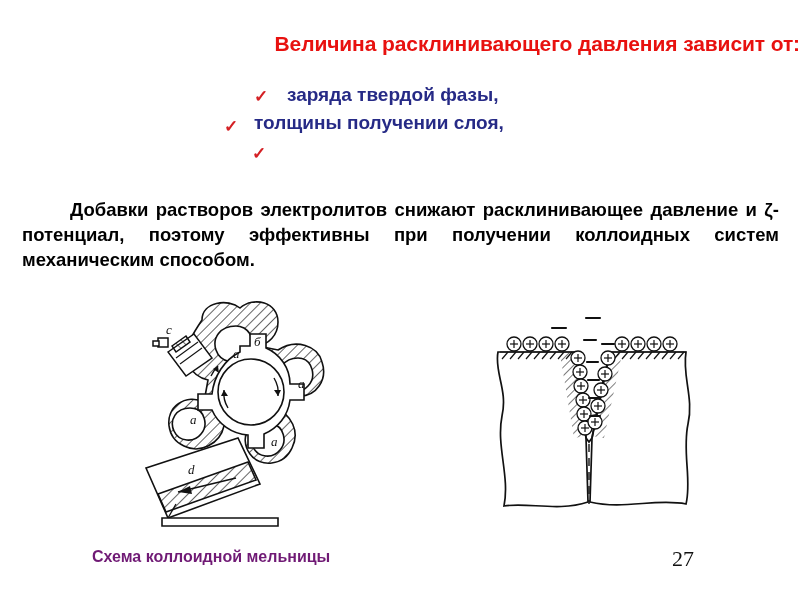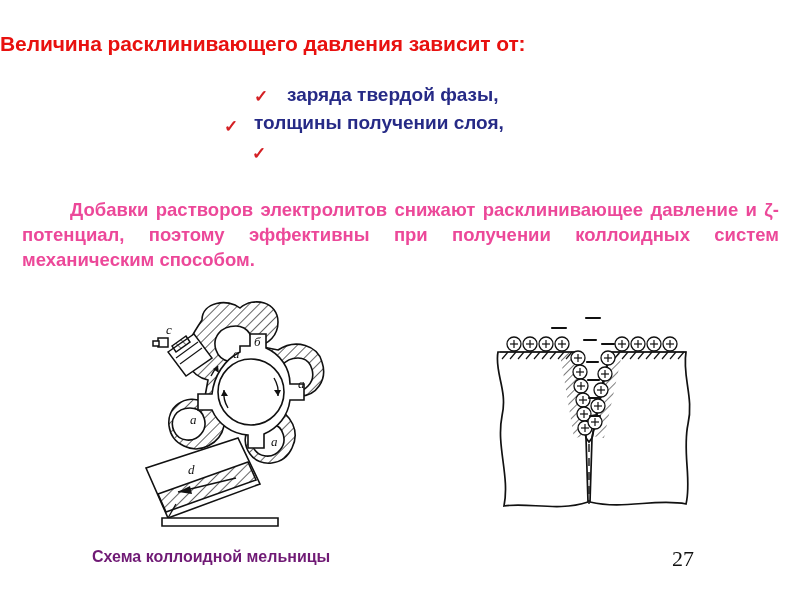--- a/index.html
+++ b/index.html
@@ -21,21 +21,21 @@
     inset: 0;
     background: #ffffff;
   }
 
   
   .title {
     position: absolute;
     left: 0;
     top: 32px;
     width: 800px;
-    text-align: left;
+    text-align: right;
     color: #e8110f;
     font-size: 21px;
     font-weight: bold;
     letter-spacing: -0.1px;
     white-space: nowrap;
   }
 
   
   .bullets {
     position: absolute;
@@ -69,21 +69,21 @@
   .row-2 .btext { left: 254px; }
   .row-3 .check { left: 252px; top: 5px; }
   .row-3 .btext { left: 285px; }
 
   
   .para {
     position: absolute;
     left: 22px;
     top: 197px;
     width: 757px;
-    color: #ec4899;
+    color: #000000;
     font-size: 18.5px;
     font-weight: bold;
     line-height: 25px;
     text-align: justify;
     text-indent: 48px;
     word-spacing: 0px;
   }
 
   
   .caption {

